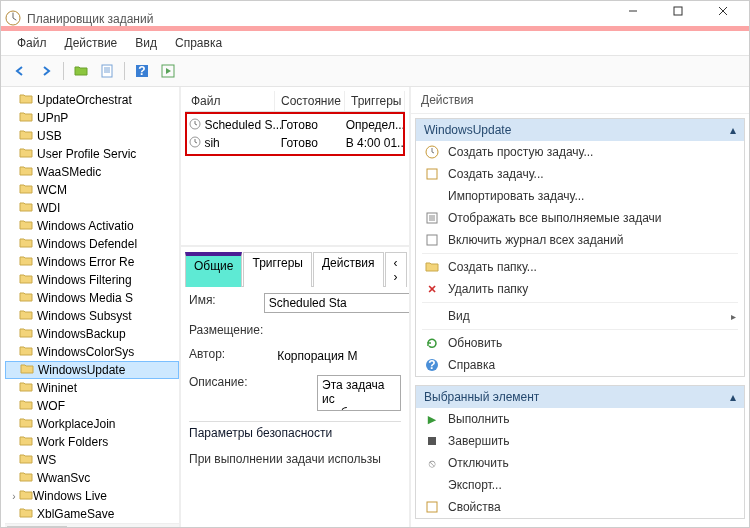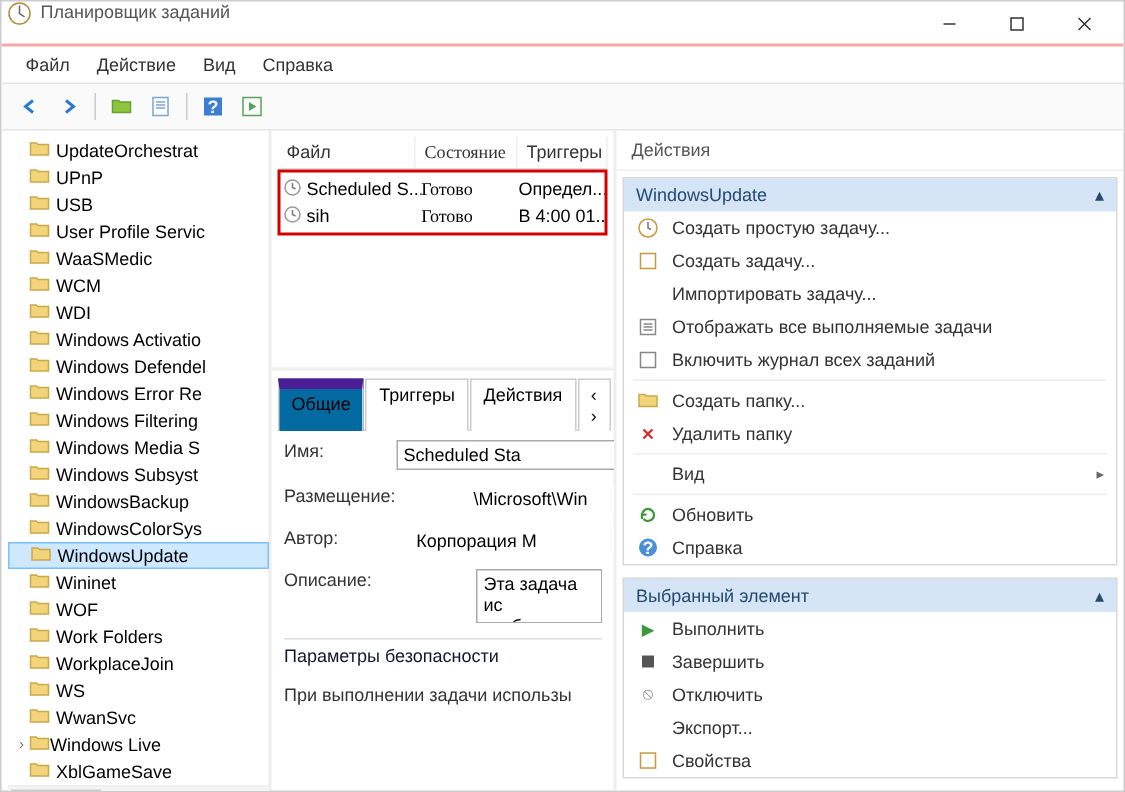--- a/index.html
+++ b/index.html
@@ -1,17 +1,17 @@
 <!DOCTYPE html>
 <html><head>
   <meta charset="utf-8">
   <style>
     * { margin: 0; padding: 0; box-sizing: border-box; font-family: "Segoe UI", Tahoma, sans-serif; font-size: 12px; }
     body { width: 750px; height: 528px; background: #fff; display: flex; flex-direction: column; border: 1px solid #ccc; overflow: hidden; }
-    .titlebar { display: flex; align-items: flex-start; height: 30px; padding: 0 4px; border-bottom: 2px solid #fca5a5; }
+    .titlebar { display: flex; align-items: flex-end; height: 30px; padding: 0 4px; border-bottom: 5px solid #fca5a5; }
     .titlebar-icon { width: 16px; height: 16px; margin-right: 6px; }
     .titlebar-text { flex: 1; color: #555; font-size: 12px; }
     .winbtn { width: 45px; height: 30px; display: flex; align-items: center; justify-content: center; color: #333; }
     .menubar { display: flex; gap: 2px; padding: 2px 8px; }
     .menubar span { padding: 3px 8px; color: #333; }
     .toolbar { display: flex; gap: 4px; padding: 4px 8px; border-top: 1px solid #e5e5e5; border-bottom: 1px solid #e5e5e5; background: #fafafa; }
     .tool { width: 22px; height: 22px; display: flex; align-items: center; justify-content: center; border: 1px solid transparent; }
     .sep { width: 1px; background: #ccc; margin: 2px 2px; }
     .main { flex: 1; display: flex; min-height: 0; }
     .panel { overflow: auto; position: relative; }
@@ -19,29 +19,29 @@
     .tree-item { display: flex; align-items: center; height: 18px; padding: 0 4px; white-space: nowrap; overflow: hidden; }
     .tree-item.sel { background: #cde8ff; border: 1px solid #7abfff; }
     .tree-item .fld { margin-right: 4px; }
     .tree-sub { padding-left: 14px; }
     .tree-root { display:flex; align-items:center; padding:0 4px; height:18px; }
     .exp { width:10px; color:#777; font-size:10px; display:inline-block; text-align:center; }
     .mid { width: 230px; display: flex; flex-direction: column; border-right: 2px solid #eee; }
     .mid-top { height: 160px; border-bottom: 2px solid #eee; padding: 4px; position: relative; }
     .thead { display: flex; border-bottom: 1px solid #ddd; background: #fff; color: #333; font-size: 12px; }
     .thead span { padding: 3px 6px; border-right: 1px solid #eee; }
-    .col-f { width: 95px; } .col-s { width: 70px; font-family: Liberation Serif, serif; } .col-t { width: 60px; }
+    .col-f { width: 95px; } .col-s { width: 70px; } .col-t { width: 60px; }
     .rows { border: 2px solid #d40000; padding: 2px 0; }
     .row { display: flex; align-items: center; height: 18px; font-size: 12px; }
     .row .ic { width: 14px; margin: 0 2px; }
     .row span { overflow: hidden; white-space: nowrap; }
     .mid-bot { flex: 1; padding: 4px; overflow: auto; }
     .tabs { display: flex; border-bottom: 1px solid #ccc; }
     .tab { padding: 3px 8px; border: 1px solid #ccc; border-bottom: none; margin-right: 1px; background: #fff; font-size: 12px; position: relative; top: 1px; }
-    .tab.active { background: #0369a1; border-top: 7px solid #4c1d95; }
+    .tab.active { background: #5eead4; border-top: 4px solid #4c1d95; }
     .form { padding: 6px 4px; font-size: 12px; color: #333; }
     .frow { display: flex; margin-bottom: 10px; }
     .frow label { width: 80px; color: #333; }
     .frow input, .frow textarea { flex: 1; border: 1px solid #aaa; padding: 2px 4px; font-size: 12px; background: #fff; font-family: inherit; margin-left: 48px; }
     .frow textarea { height: 36px; resize: none; }
     .sec-head { margin-top: 6px; border-top: 1px solid #ddd; padding-top: 4px; color: #0f172a; }
     .right { flex: 1; display: flex; flex-direction: column; }
     .right-h { padding: 6px 10px; color: #555; border-bottom: 1px solid #eee; font-size: 12px; }
     .act-sec { border: 1px solid #d8d8d8; margin: 4px; }
     .act-head { background: #d5e5f5; padding: 4px 8px; display: flex; justify-content: space-between; color: #25496f; }
@@ -235,27 +235,27 @@
         <div class="tree-item tree-sub">
           <span class="fld"><svg class="fld-svg" viewBox="0 0 14 12">
               <path d="M1 2h4l1 1h7v7H1z" fill="#f3d47a" stroke="#caa94a"></path>
             </svg></span>
           <span>WOF</span>
         </div>
         <div class="tree-item tree-sub">
           <span class="fld"><svg class="fld-svg" viewBox="0 0 14 12">
               <path d="M1 2h4l1 1h7v7H1z" fill="#f3d47a" stroke="#caa94a"></path>
             </svg></span>
+          <span>WorkplaceJoin</span>
+        </div>
+        <div class="tree-item tree-sub">
+          <span class="fld"><svg class="fld-svg" viewBox="0 0 14 12">
+              <path d="M1 2h4l1 1h7v7H1z" fill="#f3d47a" stroke="#caa94a"></path>
+            </svg></span>
           <span>Work Folders</span>
-        </div>
-        <div class="tree-item tree-sub">
-          <span class="fld"><svg class="fld-svg" viewBox="0 0 14 12">
-              <path d="M1 2h4l1 1h7v7H1z" fill="#f3d47a" stroke="#caa94a"></path>
-            </svg></span>
-          <span>WorkplaceJoin</span>
         </div>
         <div class="tree-item tree-sub">
           <span class="fld"><svg class="fld-svg" viewBox="0 0 14 12">
               <path d="M1 2h4l1 1h7v7H1z" fill="#f3d47a" stroke="#caa94a"></path>
             </svg></span>
           <span>WS</span>
         </div>
         <div class="tree-item tree-sub">
           <span class="fld"><svg class="fld-svg" viewBox="0 0 14 12">
               <path d="M1 2h4l1 1h7v7H1z" fill="#f3d47a" stroke="#caa94a"></path>
@@ -316,21 +316,20 @@
         <span class="tab">Действия</span>
         <span class="tab">‹ ›</span>
       </div>
       <div class="form">
         <div class="frow">
             <label>Имя:</label>
             <input value="Scheduled Sta" style="">
           </div>
         <div class="frow">
             <label>Размещение:</label>
-            <input style="border: none;" readonly="" value="\Microsoft\Win">
           </div>
         <div class="frow">
             <label>Автор:</label>
             <input style="border: none;" readonly="" value="Корпорация M">
           </div>
         <div class="frow">
             <label>Описание:</label>
             <textarea style="">Эта задача ис
 требуется вы</textarea>
           </div>

